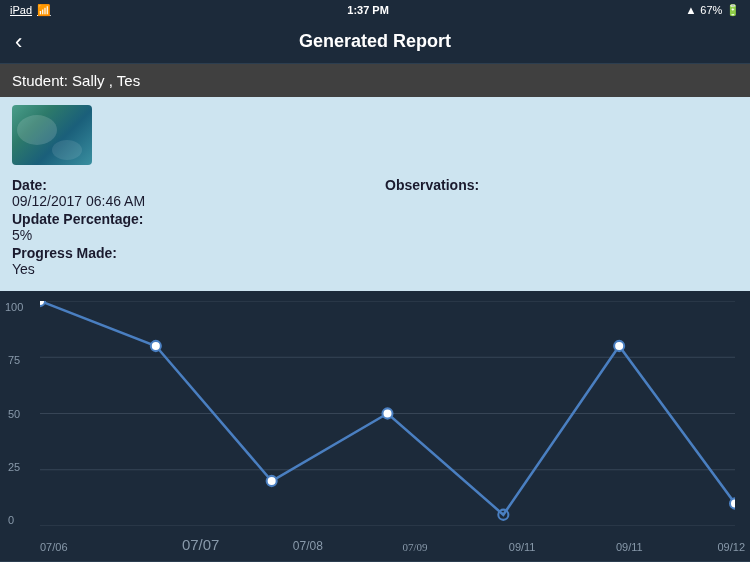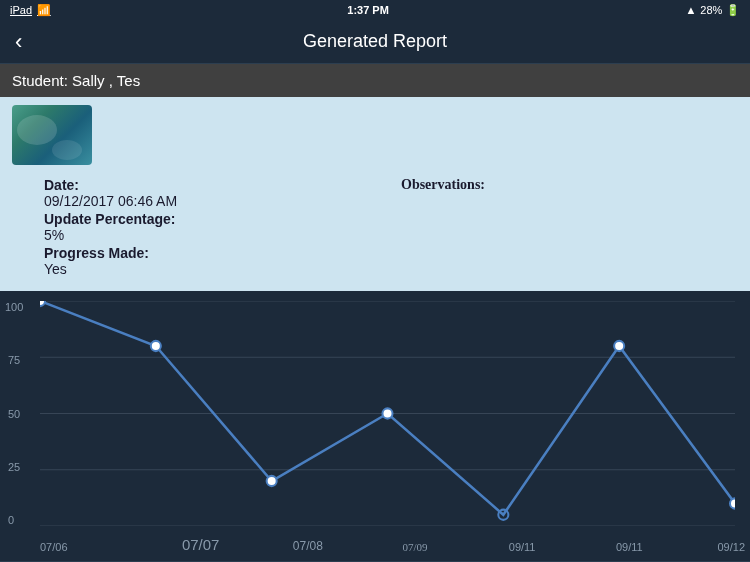--- a/index.html
+++ b/index.html
@@ -40,21 +40,21 @@
       position: absolute;
       left: 10px;
       color: white;
       font-size: 22px;
       cursor: pointer;
       padding: 5px;
     }
     .nav-title {
       color: white;
       font-size: 18px;
-      font-weight: 400;
+      font-weight: 700;
     }
 
     
     .student-header {
       background: #404040;
       padding: 8px 12px;
       color: white;
       font-size: 15px;
     }
 
@@ -94,24 +94,23 @@
       background: rgba(255,255,255,0.1);
       border-radius: 50%;
     }
 
     
     .details-area {
       background: #cde4f0;
       padding: 6px 12px 12px 12px;
       display: flex;
       gap: 20px;
-      margin-left: 32px;
     }
     .details-left { flex: 1; }
-    .details-right { flex: 1; font-family: Liberation Serif, serif; }
+    .details-right { flex: 1; }
 
     .detail-label {
       font-weight: 700;
       color: #1a1a2e;
       font-size: 14px;
     }
     .detail-value {
       color: #1a1a2e;
       font-size: 14px;
       margin-bottom: 2px;
@@ -140,21 +139,21 @@
 <body>
 
 <div class="status-bar">
   <div class="status-left">
     <span>iPad</span>
     <span>📶</span>
   </div>
   <div class="status-center">1:37 PM</div>
   <div class="status-right">
     <span>▲</span>
-    <span>28%</span>
+    <span>67%</span>
     <span>🔋</span>
   </div>
 </div>
 
 <div class="nav-bar">
   <div class="nav-back">‹</div>
   <div class="nav-title">Generated Report</div>
 </div>
 
 <div class="student-header">

